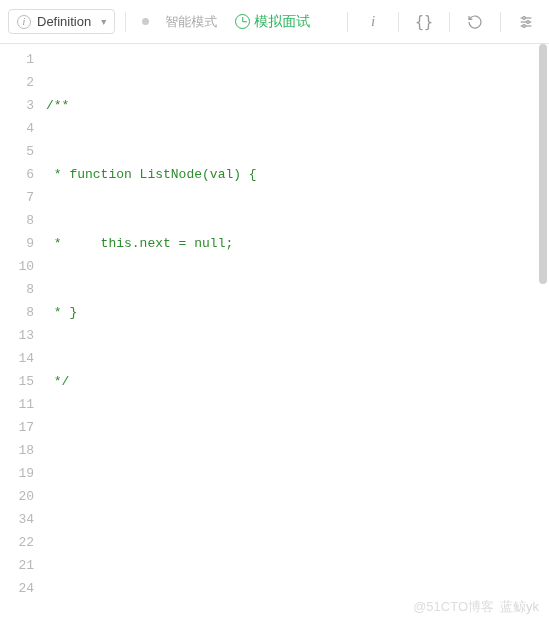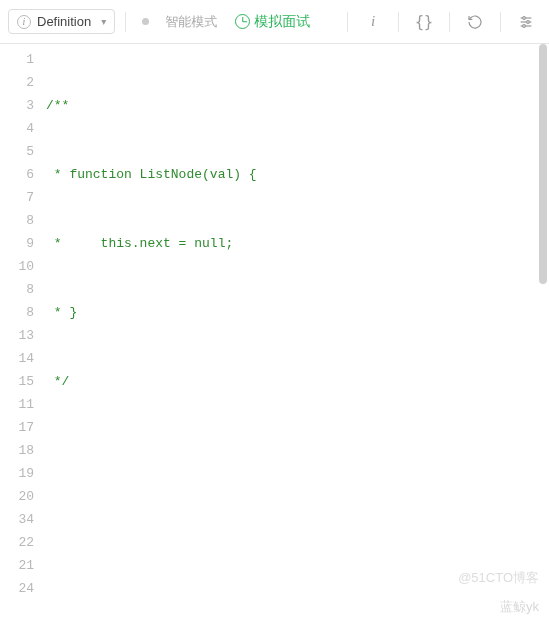--- a/index.html
+++ b/index.html
@@ -108,23 +108,22 @@
       white-space: pre;
       color: #333;
     }
     .code .line { height: 23px; position: relative; }
     .c-comment { color: #2e8b2e; }
     .watermark {
       position: absolute;
       right: 10px; bottom: 6px;
       color: #d8d8d8;
       font-size: 13px;
-      display: flex; align-items: flex-end; gap: 6px;
+      display: flex; align-items: center; gap: 6px;
       font-family: -apple-system, sans-serif;
-      flex-direction: column;
     }
     .watermark .at { color: #ddd; }
     .scrollbar {
       position: absolute;
       right: 2px; top: 44px;
       width: 8px; height: 240px;
       background: #d0d0d0;
       border-radius: 4px;
     }
   </style>

